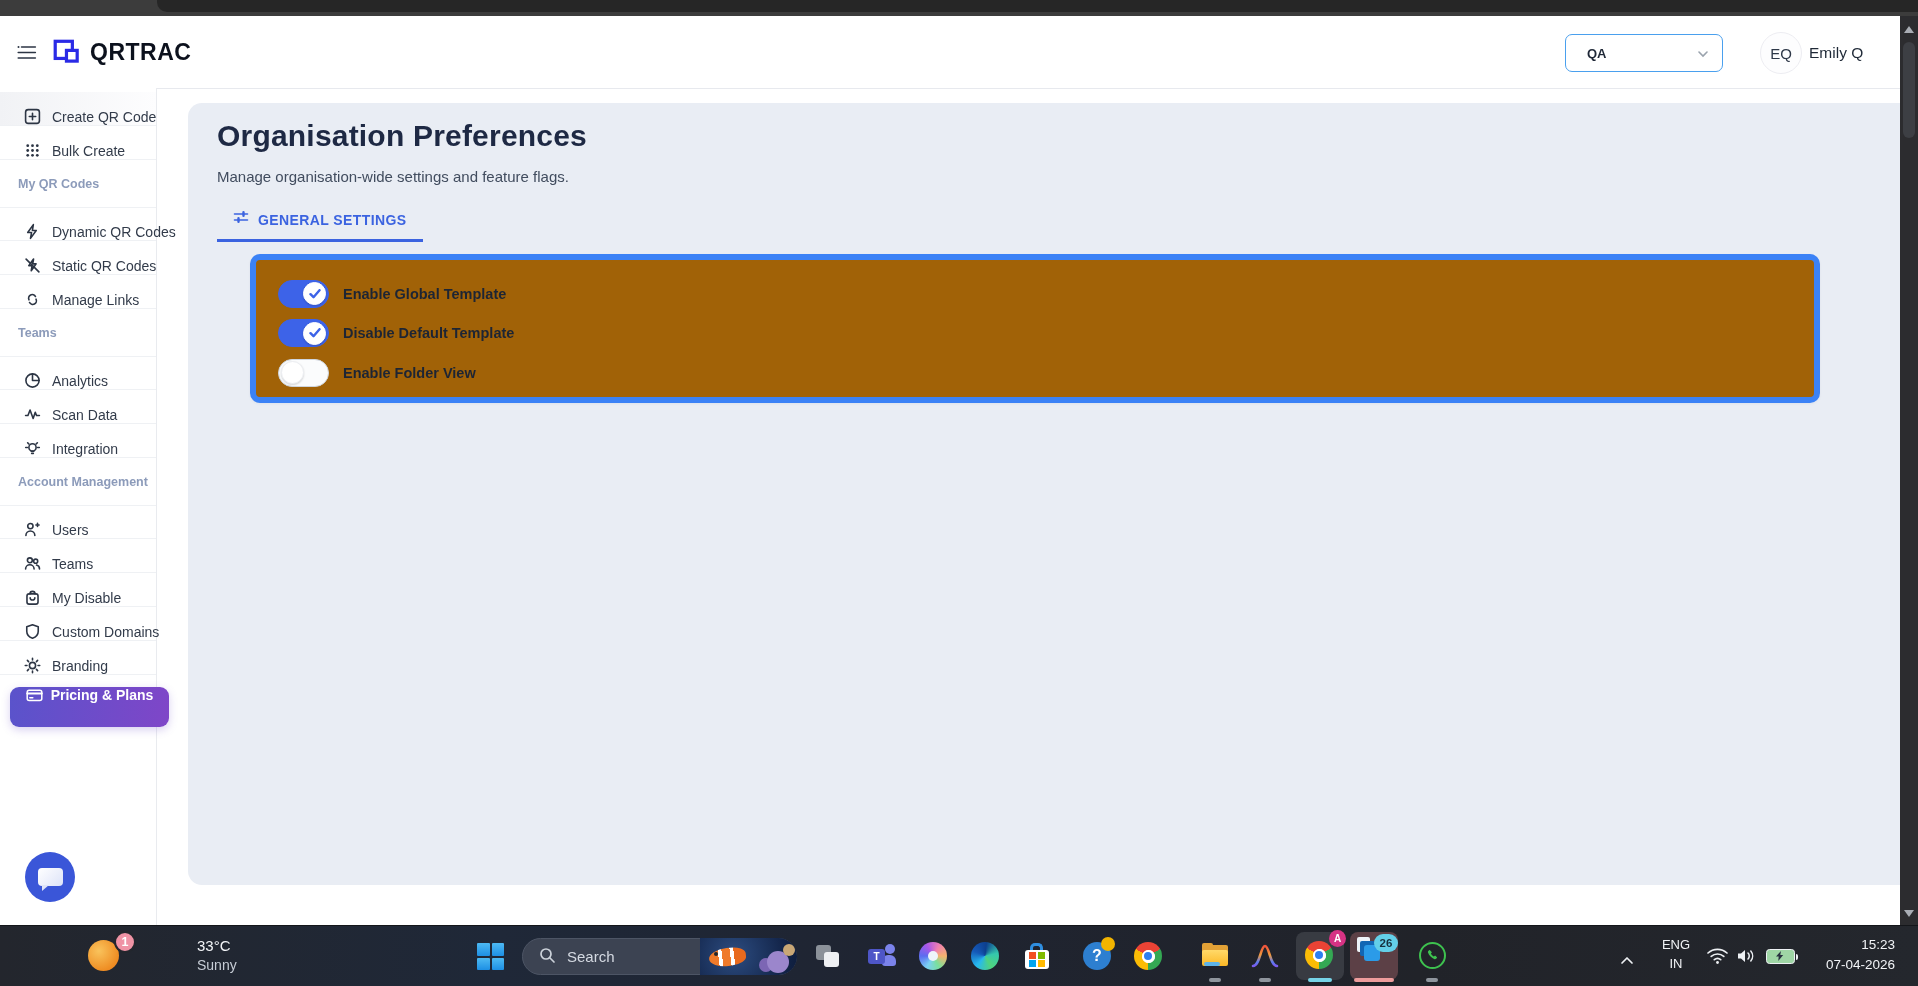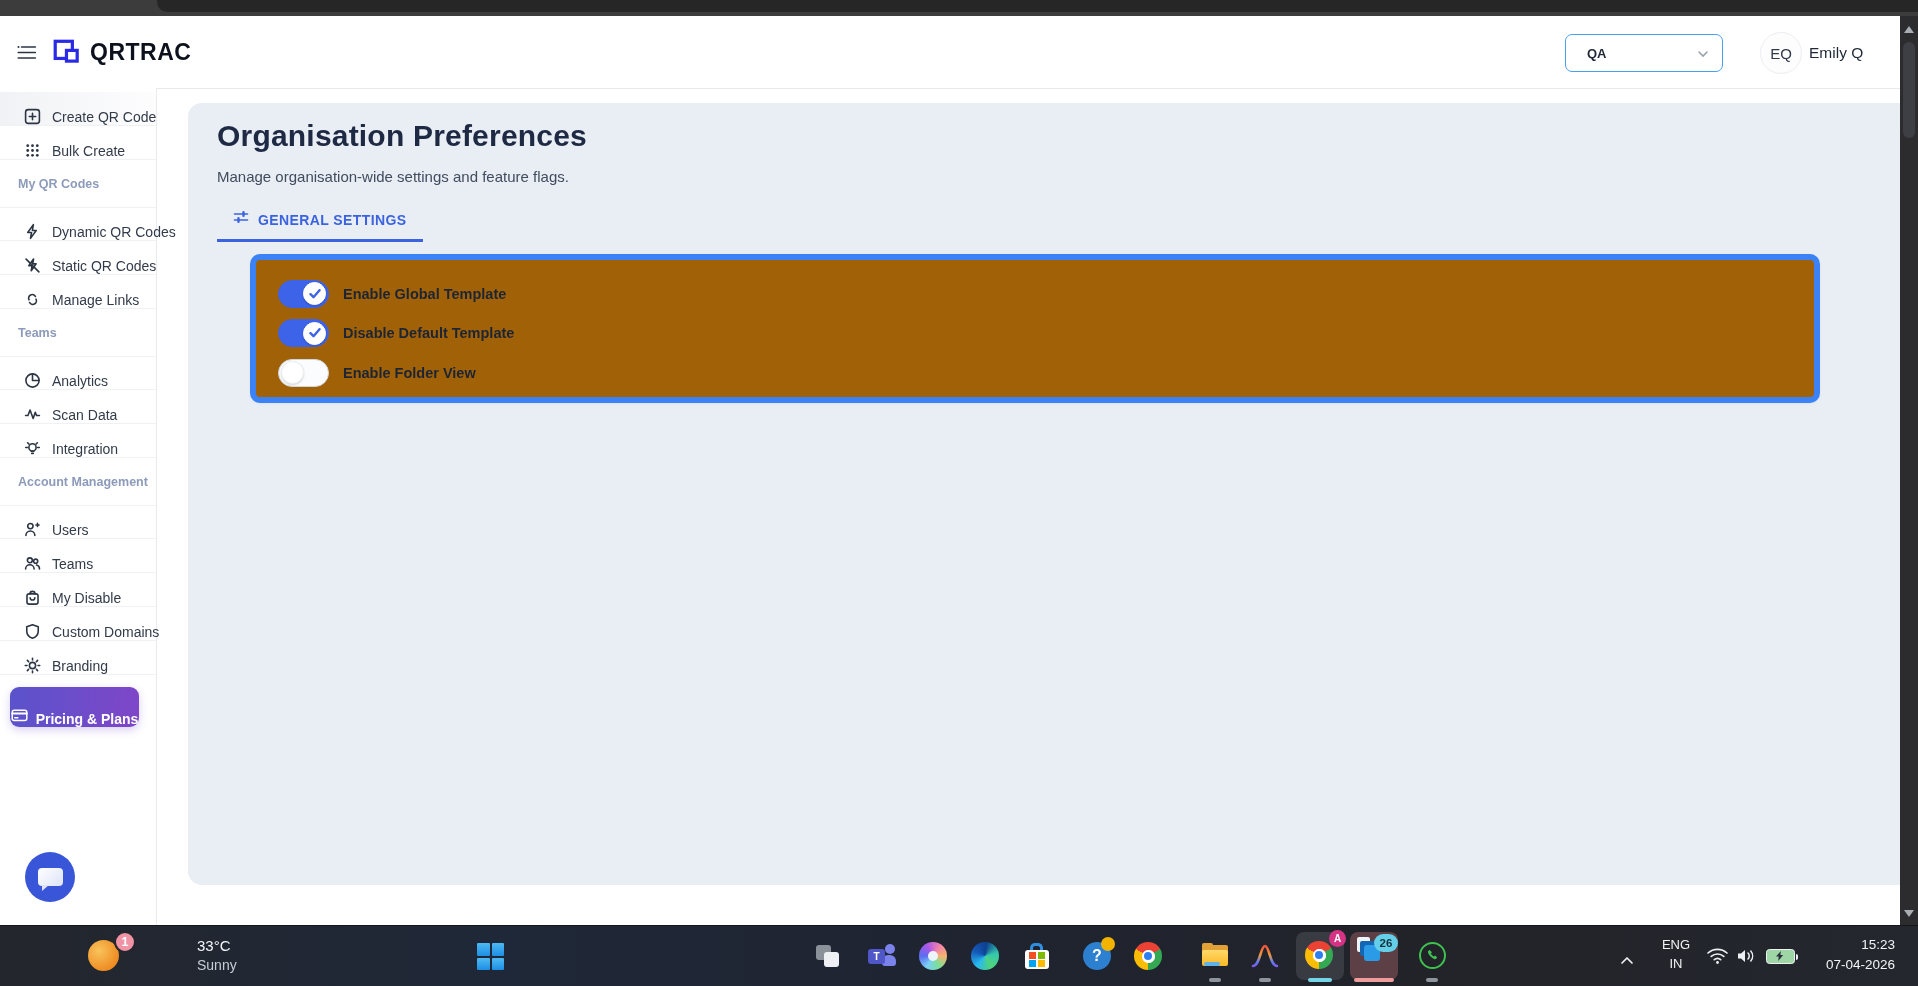--- a/index.html
+++ b/index.html
@@ -29,22 +29,22 @@
            box-sizing:border-box;padding-top:4px}
   .nav-item{height:34px;display:flex;align-items:flex-end;gap:11px;padding-left:24px;border-bottom:1px solid #eff1f4;
             box-sizing:border-box;cursor:pointer}
   .nav-item.bt{border-top:1px solid #eff1f4;margin-top:-1px}
   .nav-item.hl{background:linear-gradient(90deg,#f1f2f5,#fdfdfe)}
   .nav-label{font-size:14px;color:#323b4a;white-space:nowrap}
   .nav-section{height:48px;display:flex;align-items:center;padding-left:18px;font-size:12.5px;font-weight:700;color:#8c9bba}
   .si{width:17px;height:17px;flex:none}
   .si svg,.hamburger svg,.logo svg{display:block}
   .stroke{stroke:#2c3544;stroke-width:1.5;fill:none;stroke-linecap:round;stroke-linejoin:round}
-  .pricing-btn{margin:12px 0 0 10px;width:129px;height:40px;border-radius:9px;
-               background:linear-gradient(95deg,#5a53cb,#7f46c8);display:flex;align-items:flex-end;justify-content:center;
+  .pricing-btn{margin:12px 0 0 10px;width:159px;height:40px;border-radius:9px;
+               background:linear-gradient(95deg,#5a53cb,#7f46c8);display:flex;align-items:flex-start;justify-content:center;
                gap:8px;color:#fff;font-size:14px;font-weight:700;cursor:pointer;box-shadow:0 3px 8px rgba(105,70,200,.25)}
   .chat-fab{position:absolute;left:25px;top:836px;width:50px;height:50px;border-radius:50%;background:#3a56d8;
             display:flex;align-items:center;justify-content:center;cursor:pointer}
   .chat-bubble{width:25px;height:18px;border-radius:4px;background:linear-gradient(135deg,#ffffff,#dde3f8);position:relative}
   .chat-bubble:after{content:"";position:absolute;left:4px;bottom:-5px;width:0;height:0;
                      border-top:6px solid #dfe4f8;border-right:7px solid transparent}
 
   
   .main-panel{position:absolute;left:188px;top:87px;width:1712px;height:782px;background:#e9edf4;
               border-radius:14px 0 0 14px;box-sizing:border-box;padding:16px 0 0 29px}
@@ -421,20 +421,36 @@
       <div class="w-cond">Sunny</div>
     </div>
 
     <div class="start">
         <div></div>
         <div></div>
         <div></div>
         <div></div>
       </div>
 
+    <div class="search">
+      <span><svg width="17" height="17" viewBox="0 0 17 17">
+            <g fill="none" stroke="#ccd2da" stroke-width="1.7" stroke-linecap="round">
+              <circle cx="7" cy="7" r="5"></circle>
+              <path d="M11 11l4 4"></path>
+            </g>
+          </svg></span>
+      <span>Search</span>
+      <div class="search-fish">
+        <div class="anemone2"></div>
+          <div class="anemone1"></div>
+          <div class="anemone3"></div>
+        <div class="fish-body"></div>
+          <div class="fish-eye"></div>
+      </div>
+    </div>
 
     <div class="tbi" style="left:813px">
       <div class="tv-back"></div>
         <div class="tv-front"></div>
     </div>
 
     <div class="tbi" style="left:867px">
       <div class="teams-body"></div>
         <div class="teams-head"></div>
       <div class="teams-box">T</div>

